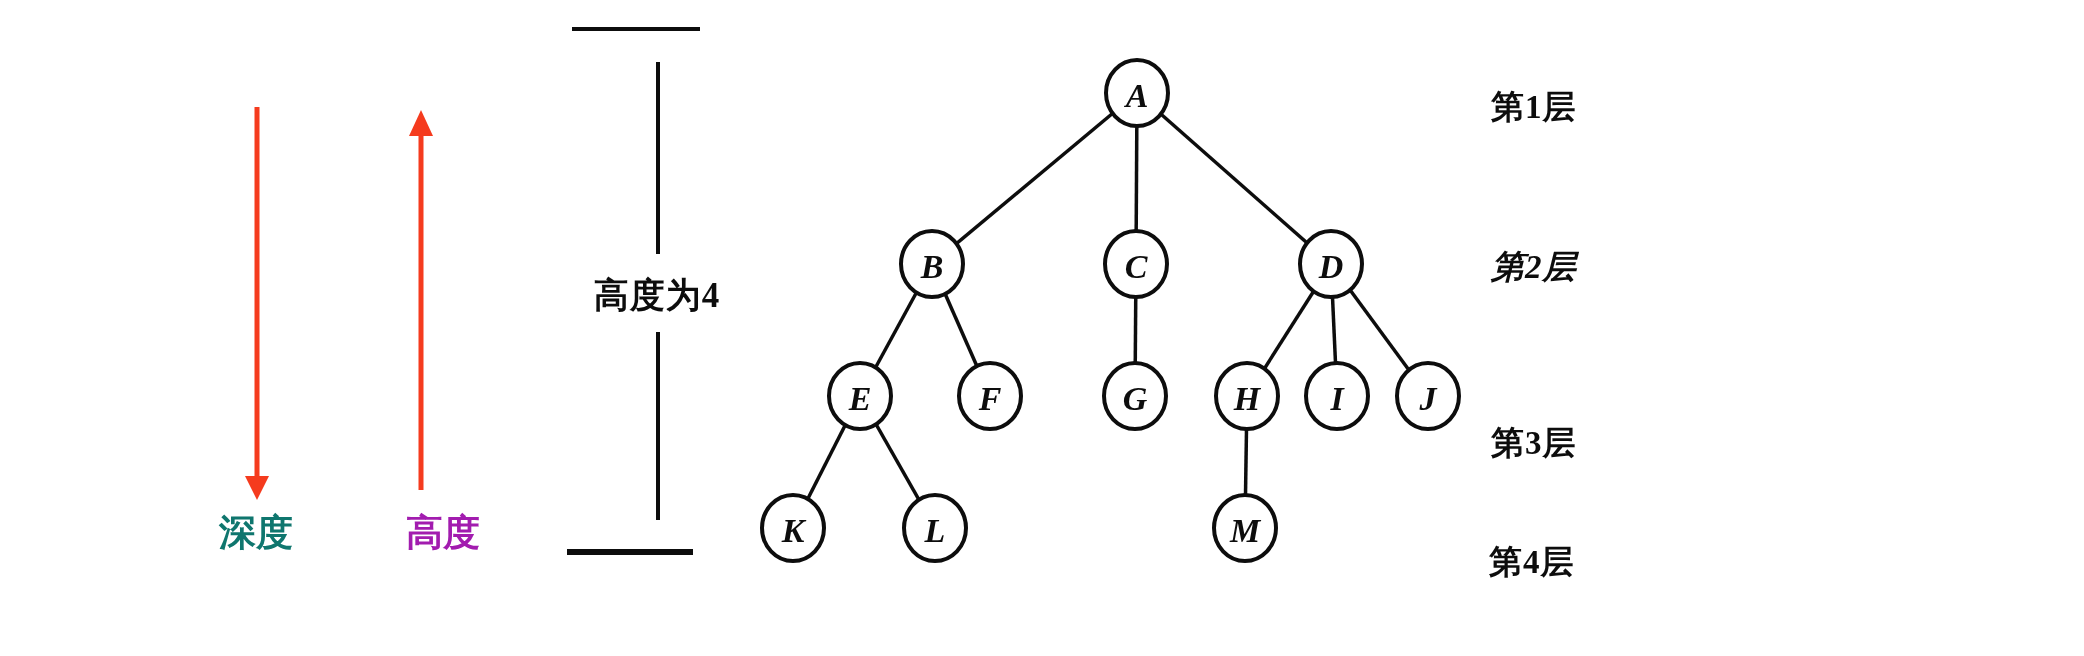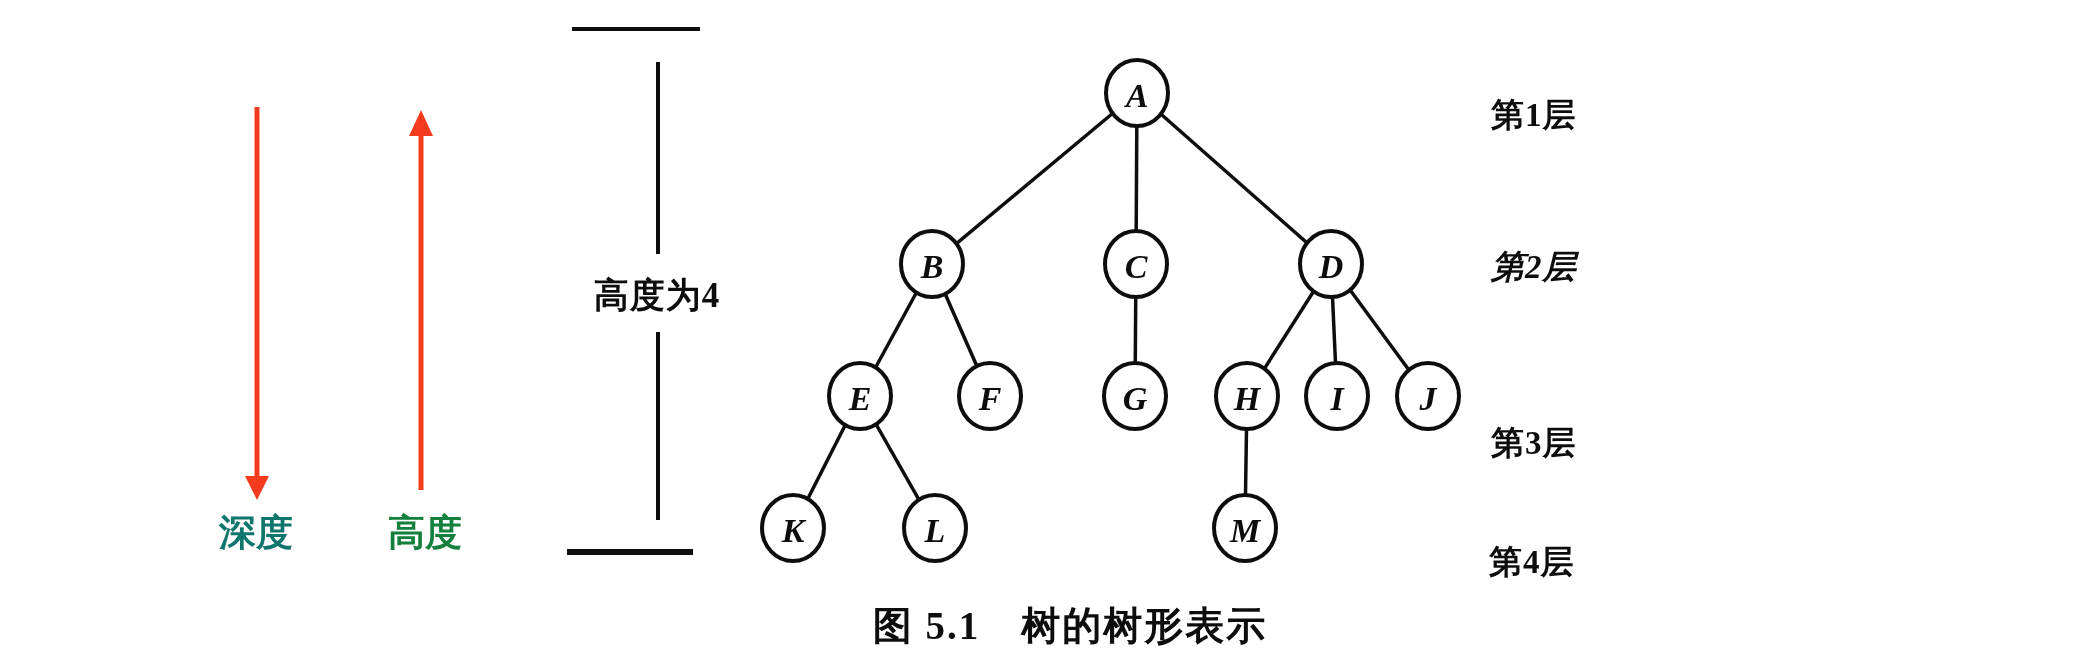--- a/index.html
+++ b/index.html
@@ -90,24 +90,23 @@
       <line x1="658" y1="332" x2="658" y2="520" stroke="#0d0d0d" stroke-width="4"></line>
       <line x1="567" y1="552" x2="693" y2="552" stroke="#0d0d0d" stroke-width="6"></line>
       <line x1="257" y1="107" x2="257" y2="478" stroke="#f53b1e" stroke-width="5"></line>
       <polygon points="257,500 245,476 269,476" fill="#f53b1e"></polygon>
       <line x1="421" y1="490" x2="421" y2="134" stroke="#f53b1e" stroke-width="5"></line>
       <polygon points="421,110 409,136 433,136" fill="#f53b1e"></polygon>
     </svg>
 
   <div class="lbl red-label" id="depth-label" style="left: 256px; top: 532px; color: #0f766e;">深度</div>
 
-  <div class="lbl red-label" id="height-label" style="left: 425px; top: 532px; color: #15803d; font-family: Liberation Serif, serif;">高度</div>
+  <div class="lbl red-label" id="height-label" style="left: 443px; top: 532px; color: #a21caf; font-family: Liberation Serif, serif;">高度</div>
 
   <div class="lbl height-note" style="left:657px; top:295px;">高度为4</div>
 
-  <div class="lbl level-label" style="left:1491px; top:107px;margin-top:8px;">第1层</div>
+  <div class="lbl level-label" style="left:1491px; top:107px;">第1层</div>
   <div class="lbl level-label" style="left:1491px; top:267px;font-style:italic;">第2层</div>
   <div class="lbl level-label" style="left:1491px; top:403px;margin-top:40px;">第3层</div>
   <div class="lbl level-label" style="left:1489px; top:562px;">第4层</div>
 
-  <div class="lbl caption" style="left:1070px; top:625px;">图 5.1　树的树形表示</div>
 
 </div>
 
 </body></html>

